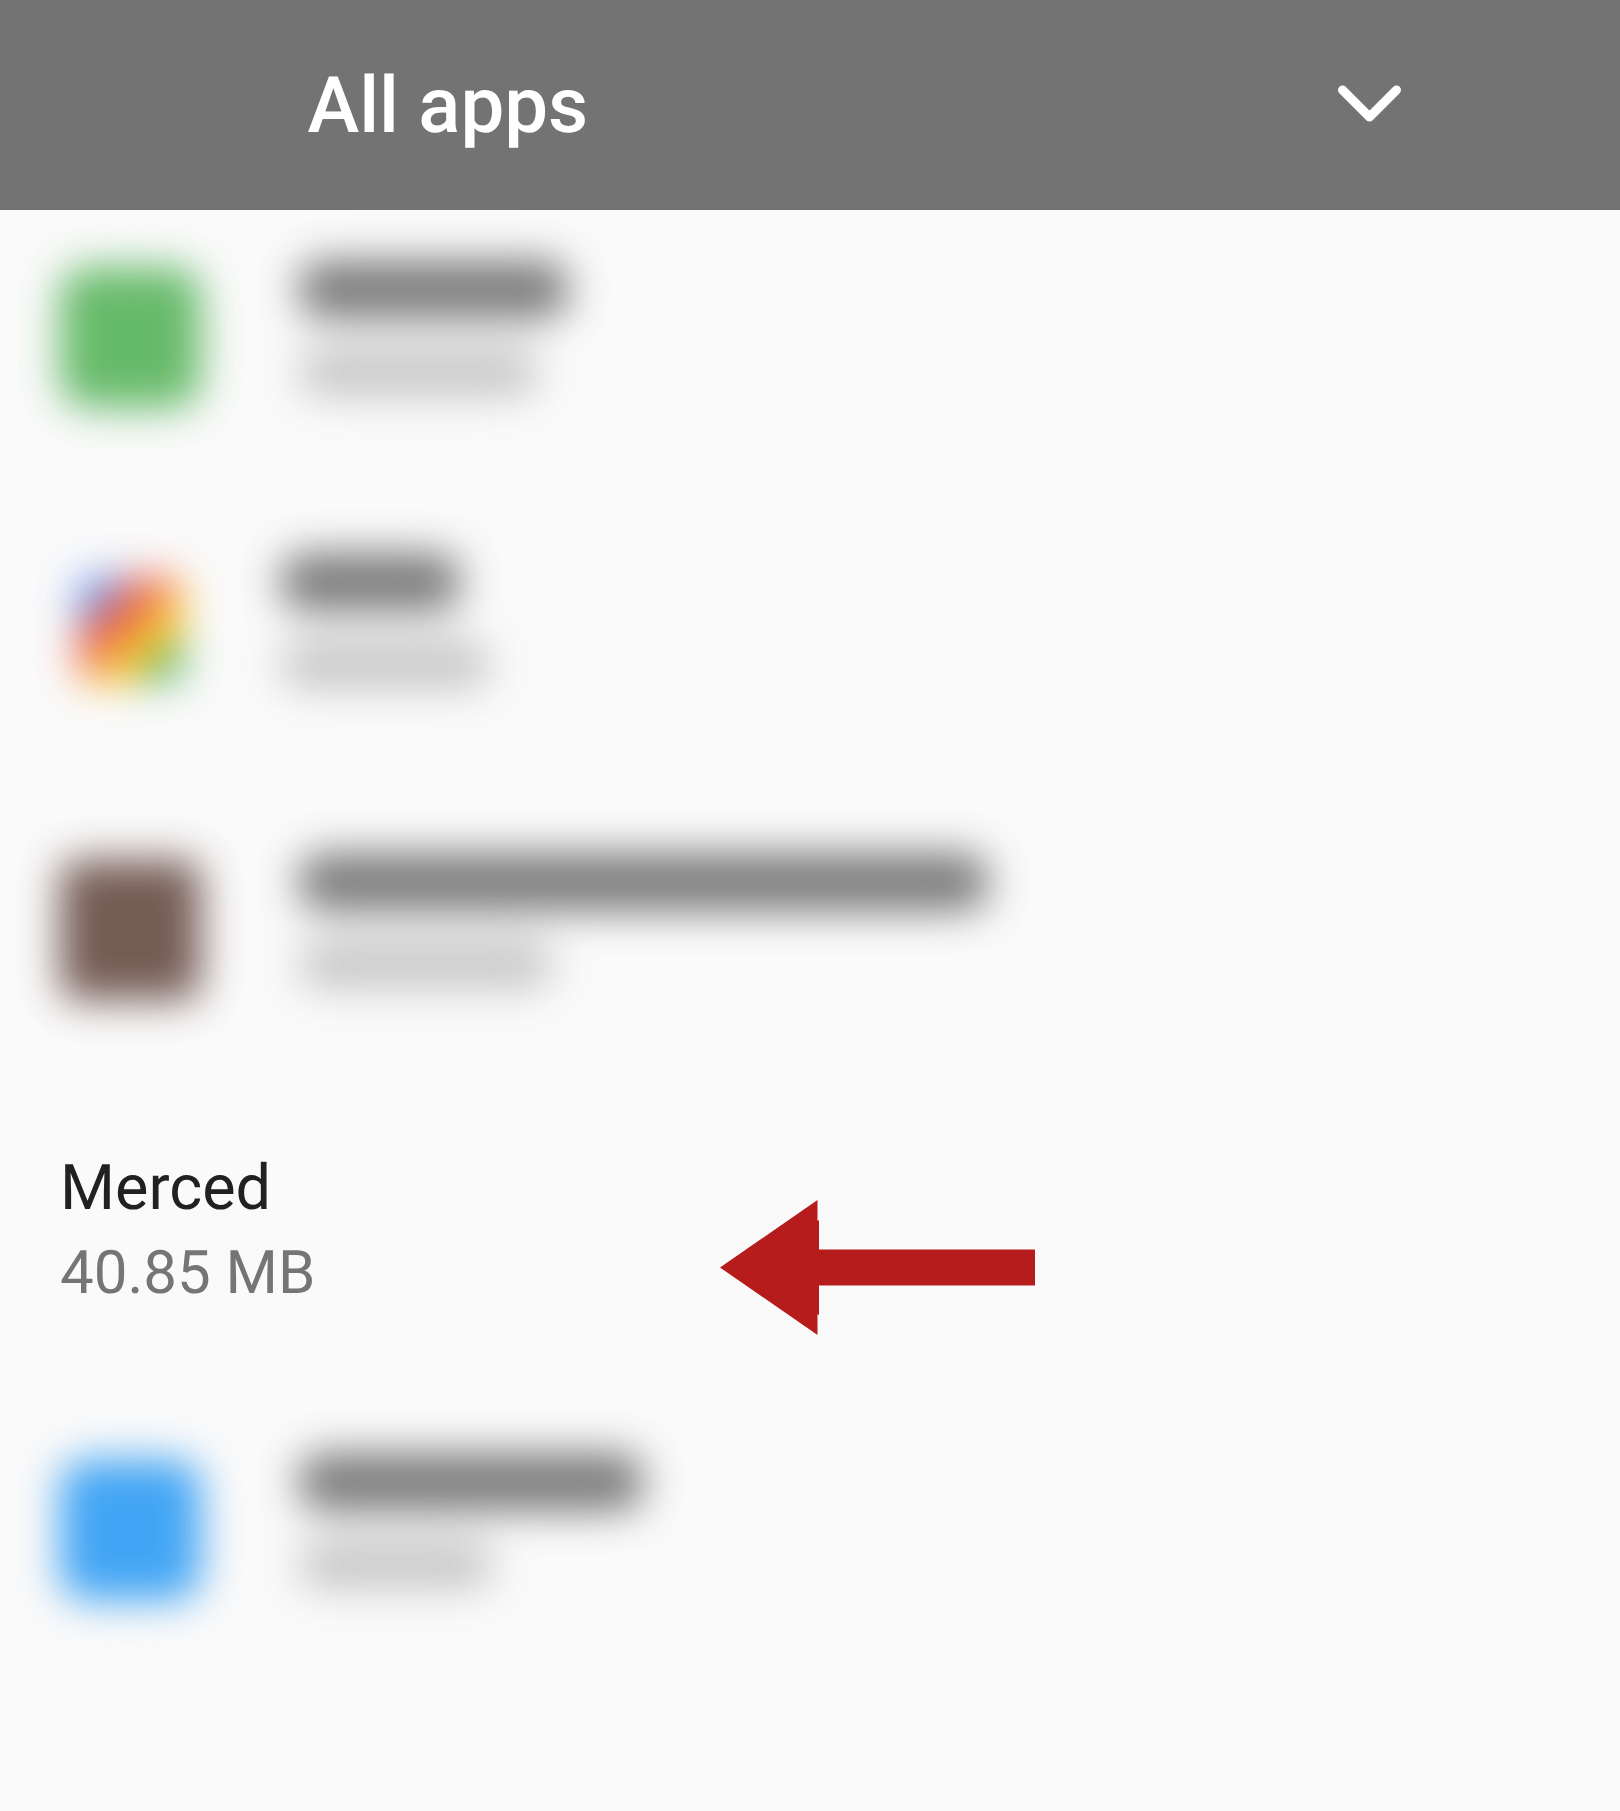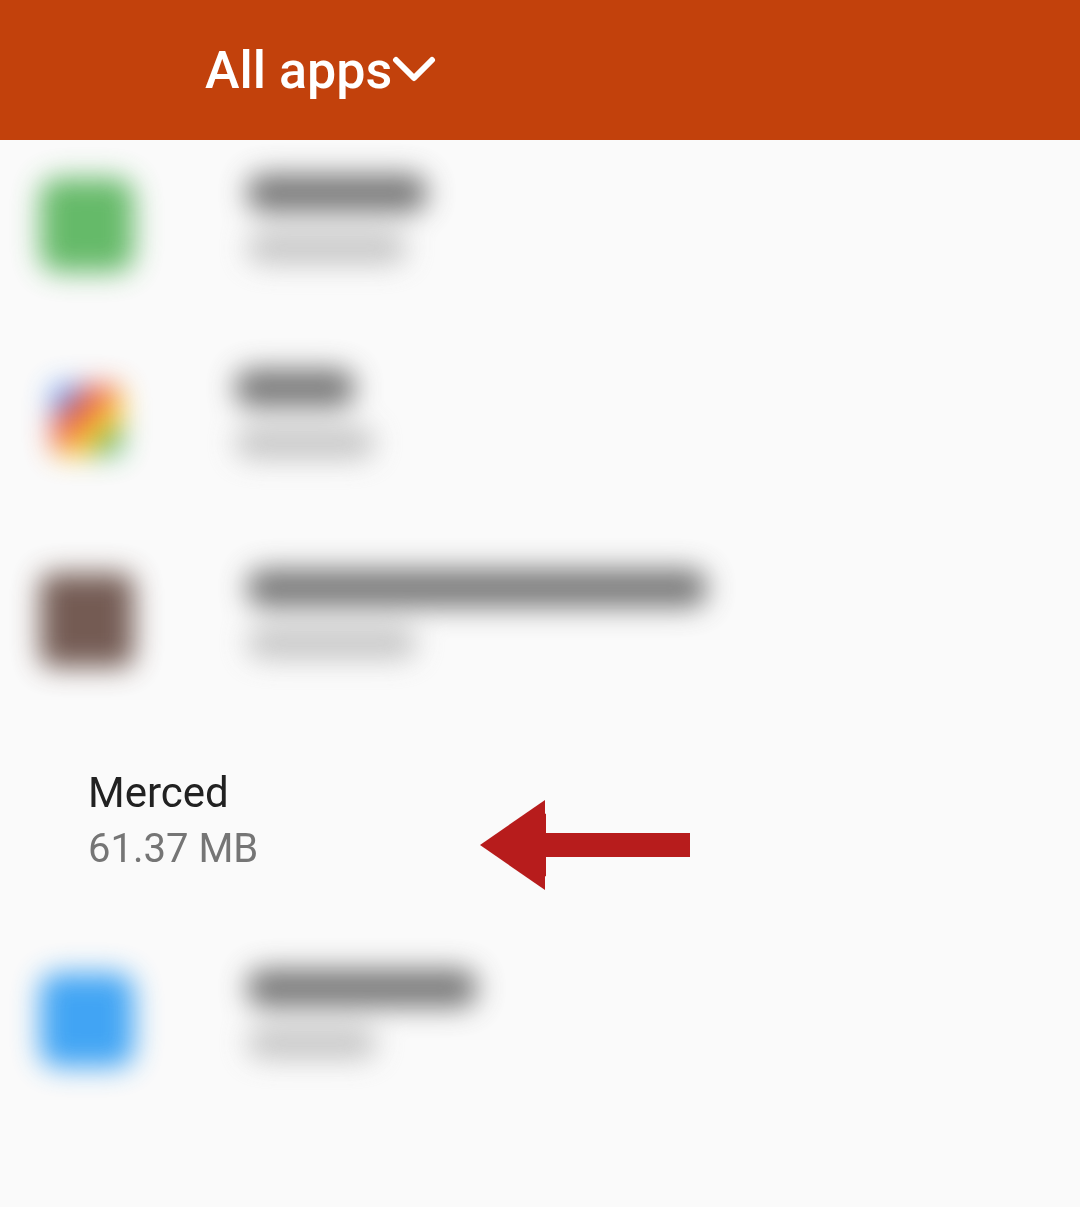--- a/index.html
+++ b/index.html
@@ -10,25 +10,25 @@
     
     body {
       font-family: -apple-system, BlinkMacSystemFont, 'Segoe UI', Roboto, sans-serif;
       background: #fafafa;
       width: 1080px;
       height: 1207px;
       overflow: hidden;
     }
     
     .header {
-      background: #c2410c;
+      background: #737373;
       height: 140px;
       display: flex;
       align-items: center;
-      justify-content: flex-start;
+      justify-content: space-between;
       padding: 0 60px 0 205px;
     }
     
     .header-title {
       color: white;
       font-size: 52px;
       font-weight: 500;
     }
     
     .chevron-down {
@@ -61,21 +61,20 @@
       height: 94px;
       border-radius: 18px;
       flex-shrink: 0;
       margin-right: 65px;
     }
     
     .app-info {
       display: flex;
       flex-direction: column;
       gap: 8px;
-      margin-left: 48px;
     }
     
     .app-name {
       font-size: 42px;
       color: #212121;
       font-weight: 400;
     }
     
     .app-size {
       font-size: 40px;
@@ -185,21 +184,21 @@
     <div class="app-icon icon-brown"></div>
     <div class="app-info">
       <div class="blurred-text name" style="width: 460px;"></div>
       <div class="blurred-text" style="width: 170px;"></div>
     </div>
   </div>
 
   <div class="app-item focused">
     <div class="app-info">
       <span class="app-name">Merced</span>
-      <span class="app-size">61.37 MB</span>
+      <span class="app-size">40.85 MB</span>
     </div>
   </div>
 
   <div class="app-item blurred">
     <div class="app-icon icon-blue"></div>
     <div class="app-info">
       <div class="blurred-text name" style="width: 230px;"></div>
       <div class="blurred-text" style="width: 130px;"></div>
     </div>
   </div>

